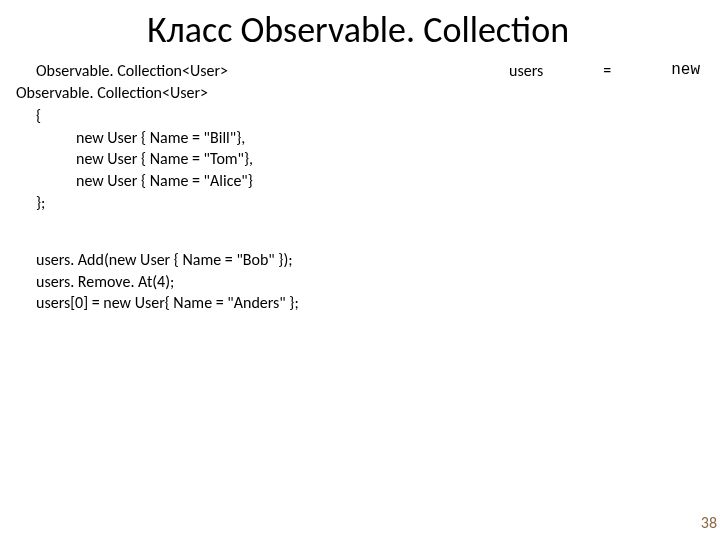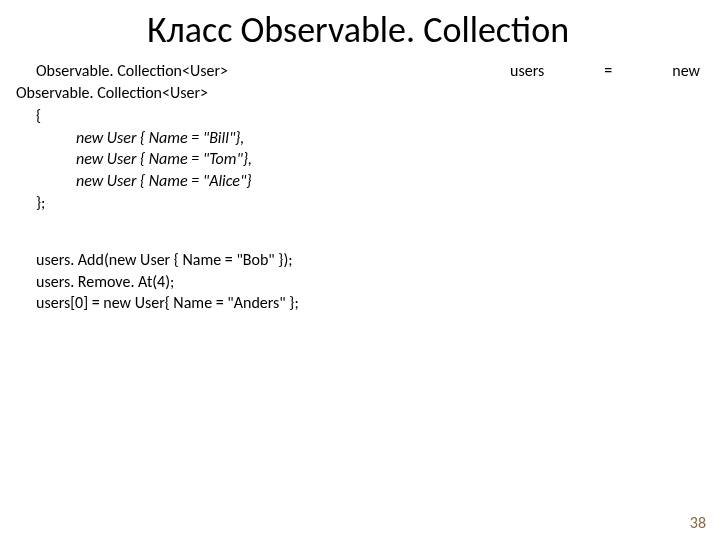--- a/index.html
+++ b/index.html
@@ -44,32 +44,33 @@
     .decl-right-users {
       flex: 0 0 auto;
       padding-right: 60px;
     }
     .decl-right-eq {
       flex: 0 0 auto;
       padding-right: 60px;
     }
     .decl-right-new {
       flex: 0 0 auto;
+      font-family: Liberation Mono, monospace;
     }
     .decl-line2 {
       display: block;
     }
     .indent0 { padding-left: 20px; }
-    .indent1 { padding-left: 60px; font-style: italic; }
+    .indent1 { padding-left: 60px; }
     .block { margin-top: 2px; }
     .gap { height: 18px; }
     .pagenum {
       position: absolute;
       bottom: 8px;
-      right: 14px;
+      right: 3px;
       font-size: 16px;
       color: #8a6a4a;
     }
   </style>
 </head>
 <body>
 
 <div class="slide">
   <h1 class="title">Класс Observable. Collection</h1>
 

